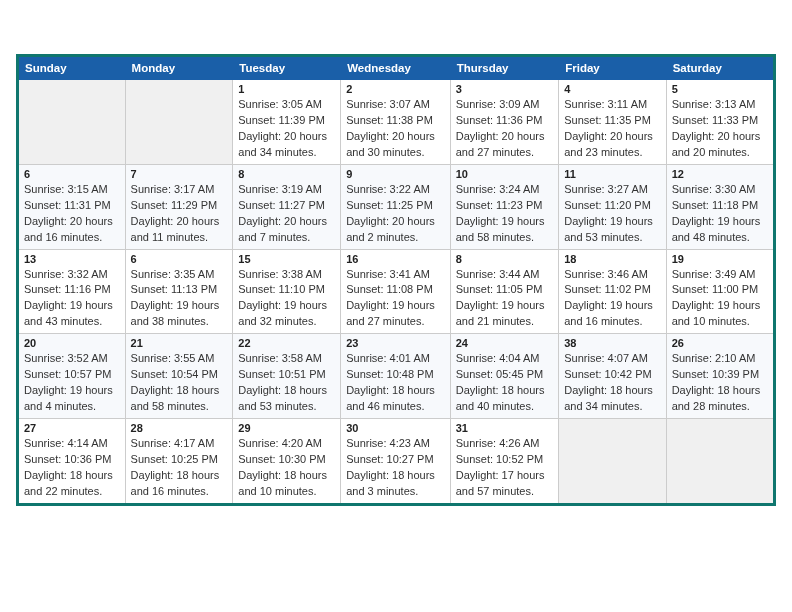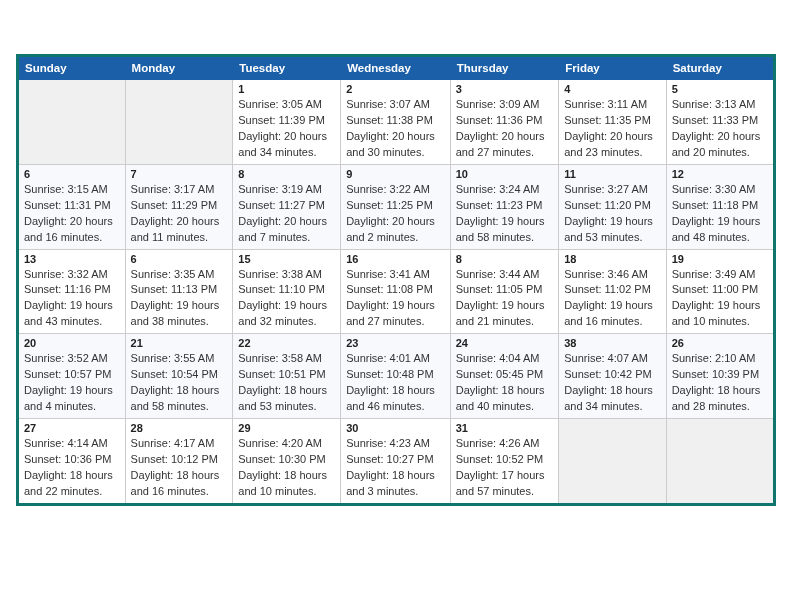--- a/index.html
+++ b/index.html
@@ -315,21 +315,21 @@
           <td>
             <span class="day-num">27</span>
             <div class="day-info">Sunrise: 4:14 AM
 Sunset: 10:36 PM
 Daylight: 18 hours
 and 22 minutes.</div>
           </td>
           <td>
             <span class="day-num">28</span>
             <div class="day-info">Sunrise: 4:17 AM
-Sunset: 10:12 PM
+Sunset: 10:25 PM
 Daylight: 18 hours
 and 16 minutes.</div>
           </td>
           <td>
             <span class="day-num">29</span>
             <div class="day-info">Sunrise: 4:20 AM
 Sunset: 10:30 PM
 Daylight: 18 hours
 and 10 minutes.</div>
           </td>

